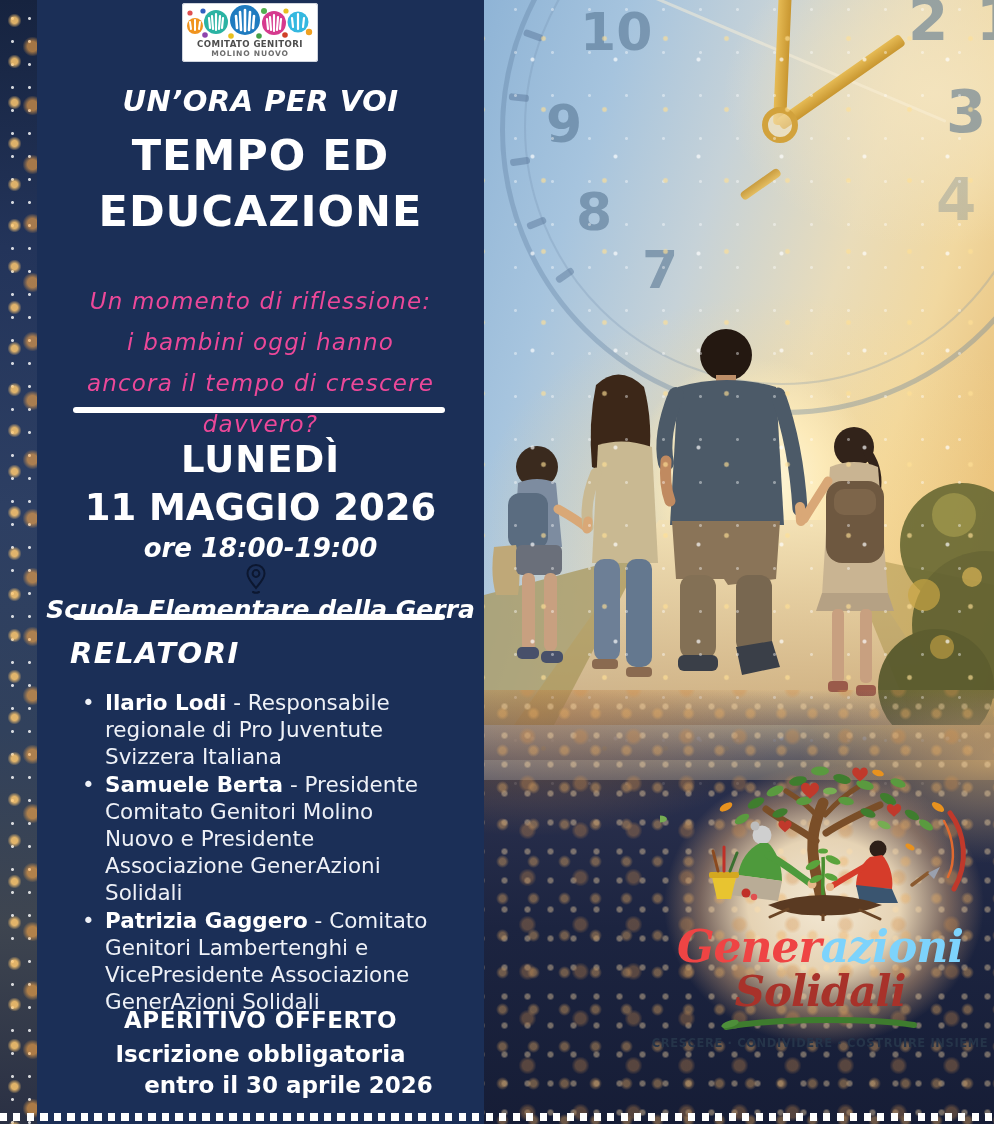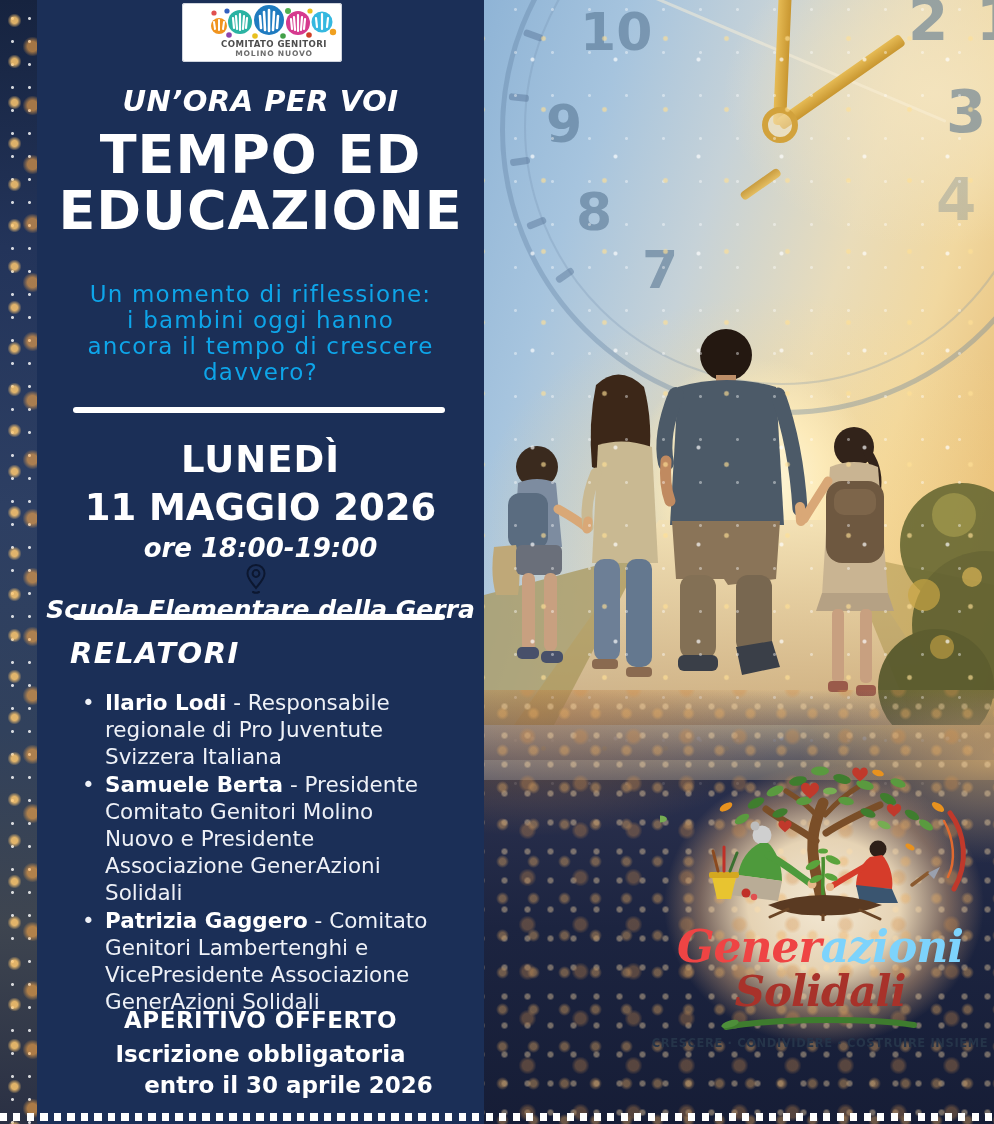--- a/index.html
+++ b/index.html
@@ -10,31 +10,31 @@
   .left-strip{position:absolute;left:0;top:0;width:37px;height:1124px;
     background:
       radial-gradient(circle, rgba(255,200,110,.85) 3px, transparent 7px) 0 0/29px 41px,
       radial-gradient(circle, rgba(255,170,70,.6) 5px, transparent 10px) 9px 17px/47px 59px,
       radial-gradient(circle, rgba(255,255,255,.8) 1px, transparent 2px) 4px 7px/17px 23px,
       linear-gradient(#16233f 0%,#23345a 22%,#2d3f63 45%,#31415c 65%,#3e4550 82%,#2a3044 100%);}
 
   
   .panel{position:absolute;left:37px;top:0;width:447px;height:1124px;background:#1b2f57;color:#fff;}
   .logo-box{position:absolute;left:145px;top:3px;width:136px;height:59px;background:#fff;
-    border-radius:3px;box-shadow:0 0 0 1px #cfd4dd inset;text-align:center;overflow:hidden;padding-left:24px;}
+    border-radius:3px;box-shadow:0 0 0 1px #cfd4dd inset;text-align:center;overflow:hidden;}
   .logo-art{display:block;margin:1px auto 0;}
   .logo-l1{font-size:8.6px;font-weight:bold;color:#4d4d4d;letter-spacing:.4px;line-height:9px;}
   .logo-l2{font-size:7.6px;font-weight:bold;color:#6e6e6e;letter-spacing:.8px;line-height:9px;}
 
   .kicker{position:absolute;left:0;top:84px;width:100%;text-align:center;
     font-size:29px;font-weight:bold;font-style:italic;letter-spacing:.5px;}
   .title{position:absolute;left:0;top:127px;width:100%;text-align:center;
-    font-size:54px;font-weight:800;letter-spacing:1px;line-height:56px;}
+    font-size:43px;font-weight:800;letter-spacing:1px;line-height:56px;}
   .intro{position:absolute;left:0;top:281px;width:100%;text-align:center;
-    font-size:23px;color:#0ea5e9;line-height:26px;letter-spacing:1.2px;white-space:pre-line;}
+    font-size:23px;font-style:italic;color:#ec4899;line-height:41px;letter-spacing:1.2px;white-space:pre-line;}
   .divider{position:absolute;left:36px;width:372px;height:6px;background:#fff;border-radius:3px;}
   .div1{top:407px;} .div2{top:614px;}
 
   .day{position:absolute;left:0;top:438px;width:100%;text-align:center;font-size:37px;font-weight:800;letter-spacing:1px;}
   .date{position:absolute;left:0;top:486px;width:100%;text-align:center;font-size:37px;font-weight:800;}
   .time{position:absolute;left:0;top:533px;width:100%;text-align:center;font-size:26px;font-weight:bold;font-style:italic;}
   .locrow{position:absolute;left:0;top:563px;width:100%;text-align:center;}
   .locrow .pin{display:inline-block;vertical-align:middle;margin-right:9px;}
   .locrow .loctext{display:inline-block;vertical-align:middle;font-size:25px;font-weight:bold;font-style:italic;}
 

